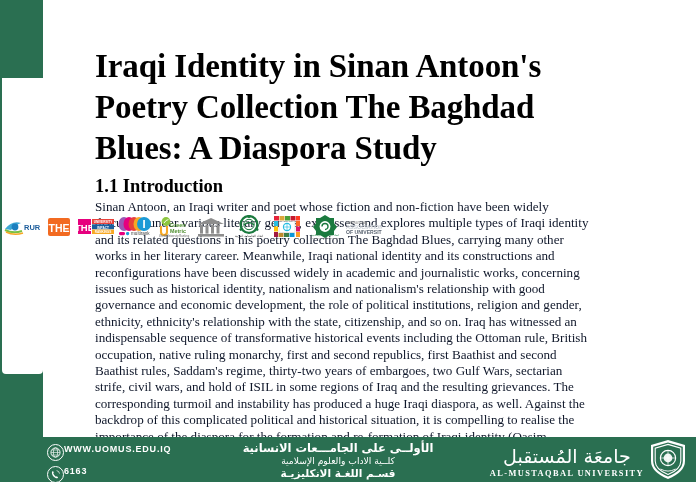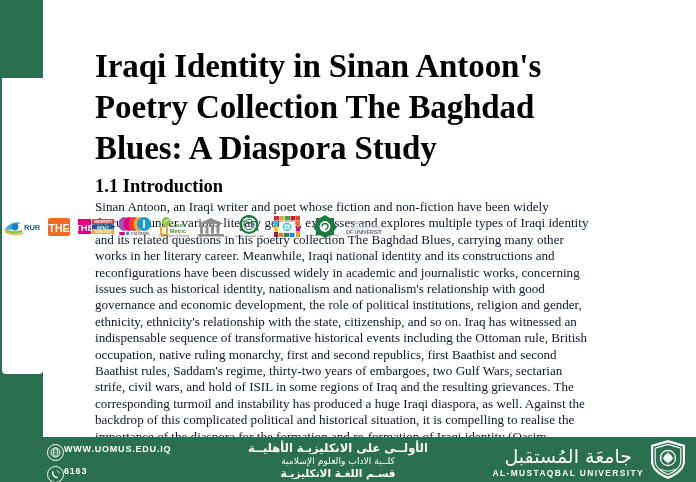--- a/index.html
+++ b/index.html
@@ -163,21 +163,21 @@
   }
   .brand-ar {
     font-family: "DejaVu Sans", "Liberation Sans", sans-serif;
     font-size: 19px;
     line-height: 24px;
     direction: rtl;
     letter-spacing: 0px;
     white-space: nowrap;
   }
   .brand-en {
-    font-family: Liberation Sans, sans-serif;
+    font-family: Liberation Serif, serif;
     font-size: 8.4px;
     font-weight: bold;
     letter-spacing: 1.4px;
     line-height: 11px;
     white-space: nowrap;
   }
   .brand-shield { flex: 0 0 auto; }
 </style>
 </head>
 <body>
@@ -330,21 +330,21 @@
         <svg width="11" height="11" viewBox="0 0 11 11">
           <path d="M3 2 q-1.3 0.6 -1.1 2 Q2.3 7.4 5.6 9 q1.6 0.7 2.5 -0.6 L6.9 7.2 q-0.6 0.6 -1.3 0.2 Q3.9 6.4 3.3 4.6 q-0.2 -0.7 0.5 -1.1 Z" fill="#ffffff"></path>
           <path d="M6.6 1.6 a3.4 3.4 0 0 1 2.9 3" stroke="#ffffff" stroke-width="0.7" fill="none"></path>
         </svg>
       </span>
       <span class="contact-text">6163</span>
     </div>
   </div>
 
   <div class="footer-arabic">
-    <div class="fa-line1">الأولــى على الانكليزيـة الأهليــة</div>
+    <div class="fa-line1">الأولــى على الجامـــعات الانسانية</div>
     <div class="fa-line2">كلــية الاداب والعلوم الإسلامية</div>
     <div class="fa-line3">قسـم اللغـة الانكليزيـة</div>
   </div>
 
   <div class="footer-brand">
     <div class="brand-words">
       <div class="brand-ar">جامعَة المُستقبل</div>
       <div class="brand-en">AL-MUSTAQBAL UNIVERSITY</div>
     </div>
     <span class="brand-shield">

